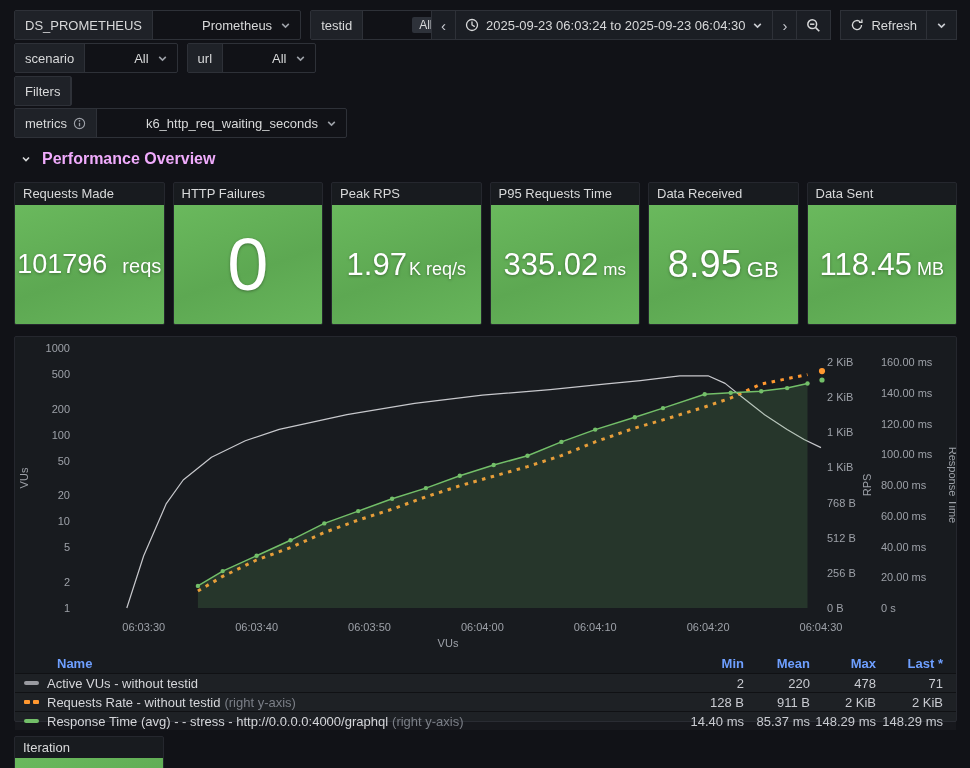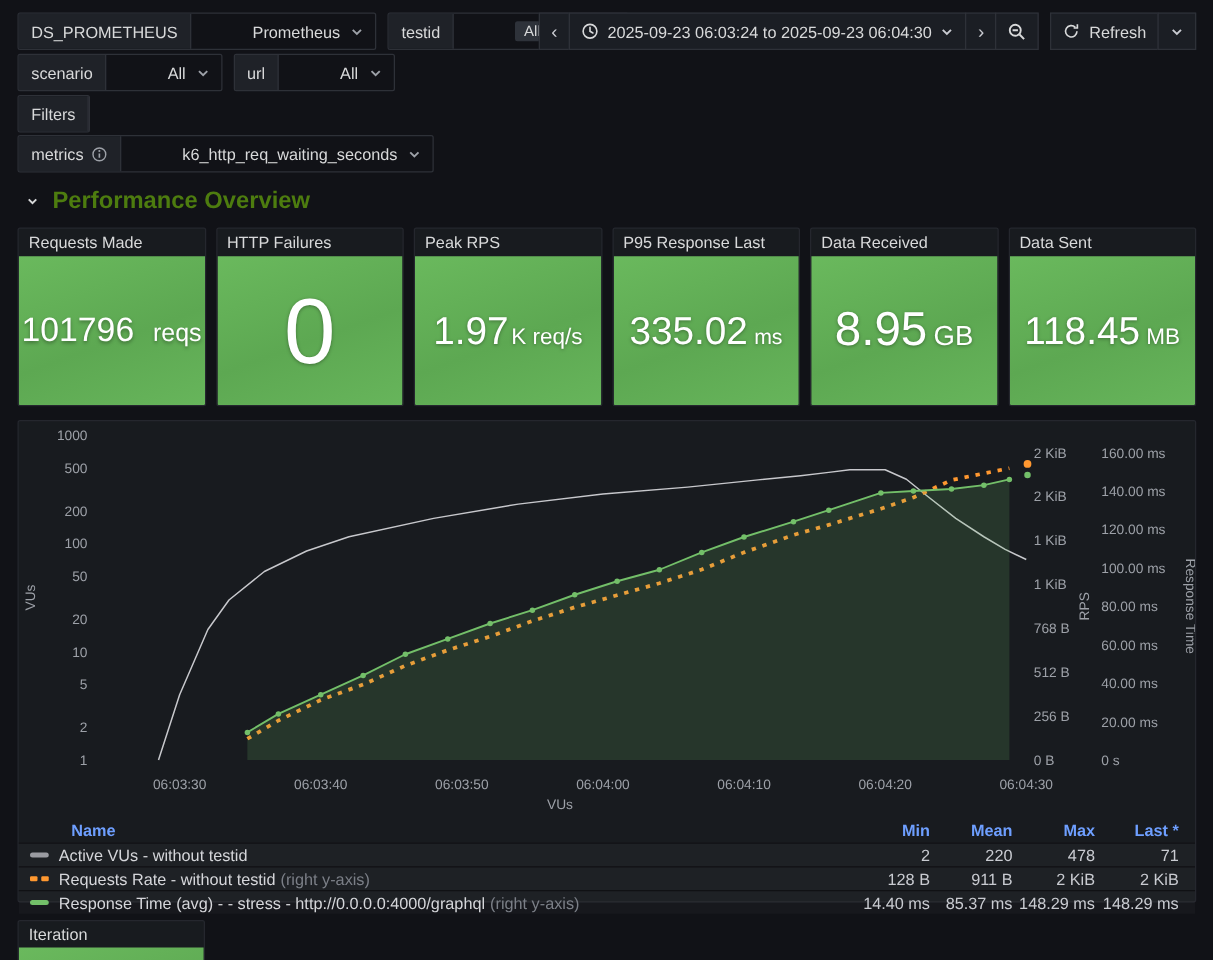--- a/index.html
+++ b/index.html
@@ -17,21 +17,21 @@
   .tbtn { height:30px; background:#1b1e24; border:1px solid #2e3138; display:flex; align-items:center;
           gap:7px; padding:0 9px; font-size:13px; color:#d8d9da; }
   .tbtn + .tbtn { margin-left:-1px; }
   .grp { display:flex; }
   .navch { font-size:15px; color:#c9cbd1; line-height:1; }
 
   input.filter { background:transparent; border:none; outline:none; color:#d8d9da; font-size:13px; width:178px; }
   input.filter::placeholder { color:#73777f; }
 
   
-  .sec-head { display:flex; align-items:center; gap:10px; font-size:19px; font-weight:bold; color:#4d7c0f; }
+  .sec-head { display:flex; align-items:center; gap:10px; font-size:16px; font-weight:bold; color:#f0abfc; }
 
   
   .stats { position:absolute; top:182px; left:14px; width:943px; height:143px;
            display:grid; grid-template-columns:repeat(6,1fr); gap:8px; }
   .panel { background:#181b1f; border:1px solid #25272e; border-radius:2px; overflow:hidden; position:relative; }
   .ptitle { height:22px; line-height:21px; padding:0 8px; font-size:13px; color:#d8d9da; white-space:nowrap;
             overflow:hidden; }
   .stat-body { position:absolute; top:22px; left:0; right:0; bottom:0;
                background:linear-gradient(160deg,#6ab95d 0%,#5da852 55%,#67b55b 100%);
                display:flex; align-items:center; justify-content:center; }
@@ -212,21 +212,21 @@
   <div class="panel">
     <div class="ptitle">Peak RPS</div>
     <div class="stat-body s2">
       <div class="stat-val" style="gap:2px;">
           <span class="v">1.97</span>
           <span class="u">K req/s</span>
         </div>
     </div>
   </div>
   <div class="panel">
-    <div class="ptitle">P95 Response Last</div>
+    <div class="ptitle">P95 Requests Time</div>
     <div class="stat-body s3">
       <div class="stat-val">
           <span class="v">335.02</span>
           <span class="u">ms</span>
         </div>
     </div>
   </div>
   <div class="panel">
     <div class="ptitle">Data Received</div>
     <div class="stat-body s4">

